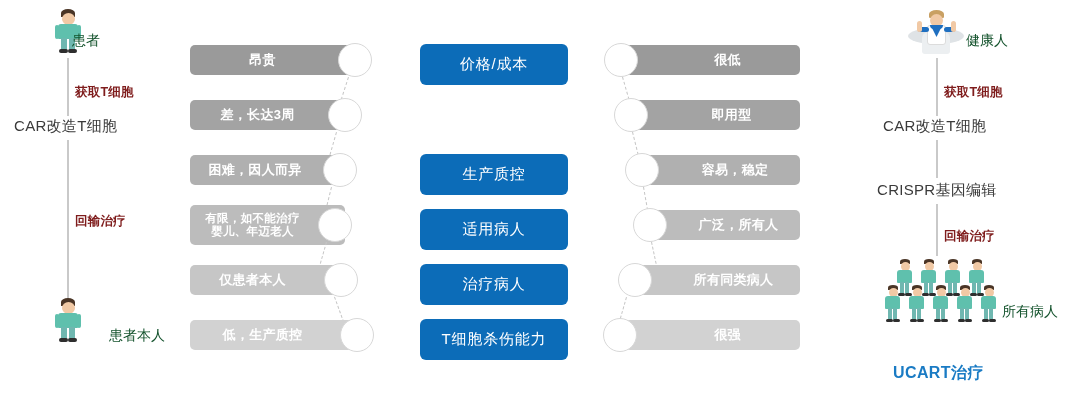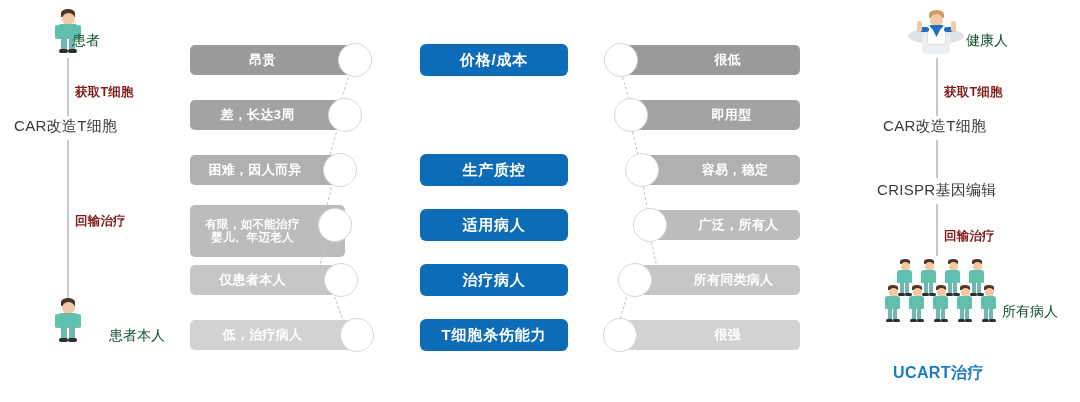--- a/index.html
+++ b/index.html
@@ -63,25 +63,25 @@
     text-align:center;
     box-sizing:border-box;
     letter-spacing:0.3px;
   }
   .bar.two-line{font-size:11.5px;}
   .bar-left{padding-right:30px;}
   .bar-right{padding-left:30px;}
 
   .pill-blue{
     position:absolute;
-    height:32px;
+    height:41px;
     border-radius:6px;
     background:#0c6cb8;
     display:flex;align-items:center;justify-content:center;
-    color:#ffffff;font-size:15px;font-weight:bold;
+    color:#ffffff;font-size:15px;font-weight:normal;
     white-space:nowrap;letter-spacing:0.8px;
     box-sizing:border-box;
   }
 
   .knob{
     position:absolute;
     width:34px;height:34px;
     border-radius:50%;
     background:#ffffff;
     border:1px solid #d8d8d8;
@@ -289,42 +289,42 @@
   <div class="bar bar-left" style="left:190px;top:155px;width:160px;background:#b0b0b0;">困难，因人而异</div>
   <div class="knob" style="left:323px;top:153px;"></div>
   <div class="connector" style="left:331px;top:187px;height:34px;transform:rotate(14deg);"></div>
 
   <div class="pill-blue" style="left:420px;top:154px;width:148px;">生产质控</div>
 
   <div class="bar bar-right" style="left:640px;top:155px;width:160px;background:#b0b0b0;">容易，稳定</div>
   <div class="knob" style="left:625px;top:153px;"></div>
   <div class="connector" style="left:643px;top:187px;height:34px;transform:rotate(-10deg);"></div>
 
-  <div class="bar bar-left two-line" style="left:190px;top:205px;width:155px;height:52px;background:#bcbcbc;white-space:pre-line;">有限，如不能治疗
+  <div class="bar bar-left two-line" style="left:190px;top:205px;width:155px;height:40px;background:#bcbcbc;white-space:pre-line;">有限，如不能治疗
 婴儿、年迈老人</div>
   <div class="knob" style="left:318px;top:208px;"></div>
   <div class="connector" style="left:326px;top:242px;height:32px;transform:rotate(16deg);"></div>
 
   <div class="pill-blue" style="left:420px;top:209px;width:148px;">适用病人</div>
 
   <div class="bar bar-right" style="left:647px;top:210px;width:153px;background:#bcbcbc;">广泛，所有人</div>
   <div class="knob" style="left:633px;top:208px;"></div>
   <div class="connector" style="left:651px;top:242px;height:32px;transform:rotate(-12deg);"></div>
 
   <div class="bar bar-left" style="left:190px;top:265px;width:155px;background:#c6c6c6;">仅患者本人</div>
   <div class="knob" style="left:324px;top:263px;"></div>
   <div class="connector" style="left:334px;top:297px;height:32px;transform:rotate(-20deg);"></div>
 
   <div class="pill-blue" style="left:420px;top:264px;width:148px;">治疗病人</div>
 
   <div class="bar bar-right" style="left:637px;top:265px;width:163px;background:#c6c6c6;">所有同类病人</div>
   <div class="knob" style="left:618px;top:263px;"></div>
   <div class="connector" style="left:626px;top:297px;height:32px;transform:rotate(16deg);"></div>
 
-  <div class="bar bar-left" style="left:190px;top:320px;width:175px;background:#d2d2d2;">低，治疗病人</div>
+  <div class="bar bar-left" style="left:190px;top:320px;width:175px;background:#d2d2d2;">低，生产质控</div>
   <div class="knob" style="left:340px;top:318px;"></div>
 
   <div class="pill-blue" style="left:420px;top:319px;width:148px;">T细胞杀伤能力</div>
 
   <div class="bar bar-right" style="left:625px;top:320px;width:175px;background:#d2d2d2;">很强</div>
   <div class="knob" style="left:603px;top:318px;"></div>
 
 </div>
 
 </body></html>

